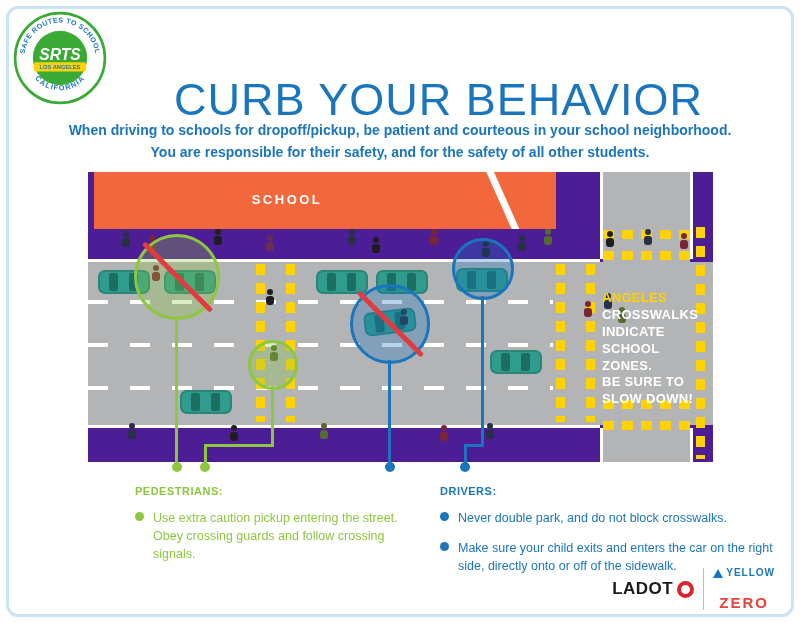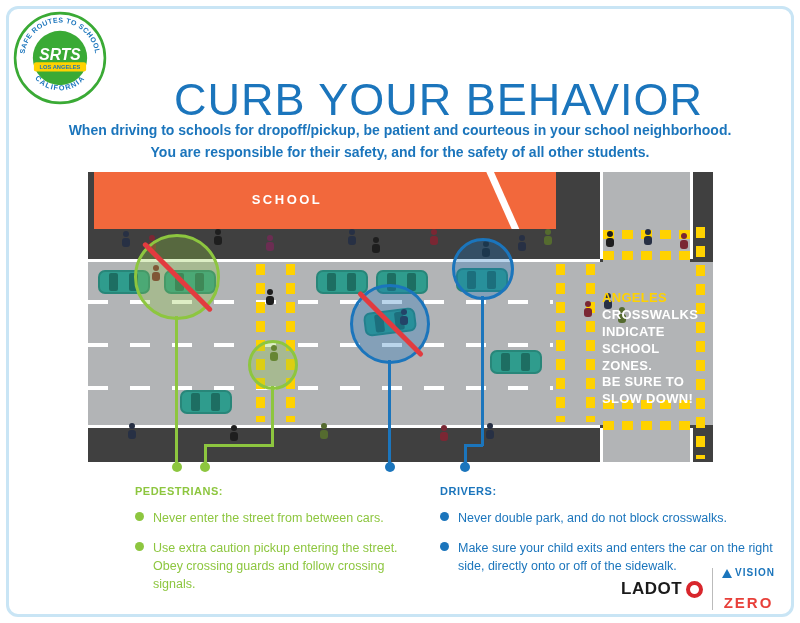--- a/index.html
+++ b/index.html
@@ -21,21 +21,21 @@
     position: absolute; left: 105px; right: 28px; top: 44px;
     text-align: center; font-size: 45px; font-weight: normal;
     color: #1b75bc; letter-spacing: 1px; white-space: nowrap; margin-top: 30px;
   }
   .subtitle {
     position: absolute; left: 36px; right: 36px; top: 120px;
     text-align: center; color: #1b75bc; font-weight: bold;
     font-size: 14px; line-height: 1.55;
   }
   
-  .scene { position: absolute; left: 88px; top: 172px; width: 625px; height: 290px; background: #404040; }
+  .scene { position: absolute; left: 88px; top: 172px; width: 625px; height: 290px; background: #4c1d95; }
   .building { position: absolute; left: 6px; top: 0; width: 462px; height: 57px; background: #f2683c; overflow: hidden; z-index: 1; }
   .building-stripe { position: absolute; left: 406px; top: -12px; width: 7px; height: 84px; background: #ffffff; transform: rotate(-24deg); }
   .school-label {
     position: absolute; left: 128px; top: 20px; width: 130px;
     text-align: center; color: #ffffff; font-size: 13px; font-weight: bold; letter-spacing: 2.5px;
   }
   .road-h { position: absolute; left: 0; top: 90px; width: 625px; height: 163px; background: #b2b4b6; }
   .road-v { position: absolute; left: 515px; top: 0; width: 87px; height: 290px; background: #b2b4b6; }
   .curb { position: absolute; background: #ffffff; z-index: 1; }
   .lane {
@@ -245,24 +245,20 @@
     <div class="cline cl-b" style="left:377px;top:272px;width:18px;height:3px;"></div>
     <div class="cline cl-b" style="left:376px;top:272px;width:3px;height:22px;"></div>
     <div class="cdot cl-b" style="left:297px;top:290px;"></div>
     <div class="cdot cl-b" style="left:372px;top:290px;"></div>
   </div>
 
 <div class="section" id="ped-section">
   <div class="sec-heading">PEDESTRIANS:</div>
   <div class="bullet-row">
     <div class="bullet-dot"></div>
-    <div class="bullet-text">Never enter the street from between cars.</div>
-  </div>
-  <div class="bullet-row">
-    <div class="bullet-dot"></div>
     <div class="bullet-text">Use extra caution pickup entering the street. Obey crossing guards and follow crossing signals.</div>
   </div>
 </div>
 
 <div class="section" id="drv-section">
   <div class="sec-heading">DRIVERS:</div>
   <div class="bullet-row">
     <div class="bullet-dot"></div>
     <div class="bullet-text">Never double park, and do not block crosswalks.</div>
   </div>
@@ -273,17 +269,17 @@
 </div>
 
 <div class="footer">
   <div class="ladot">
     <span class="ladot-text">LADOT</span>
     <span class="ladot-seal"></span>
   </div>
   <div class="vz">
     <div class="vz-top">
       <span class="vz-tri"></span>
-      <span class="vz-vision">VISION</span>
+      <span class="vz-vision">YELLOW</span>
     </div>
     <div class="vz-zero">ZERO</div>
   </div>
 </div>
 
 </body></html>

